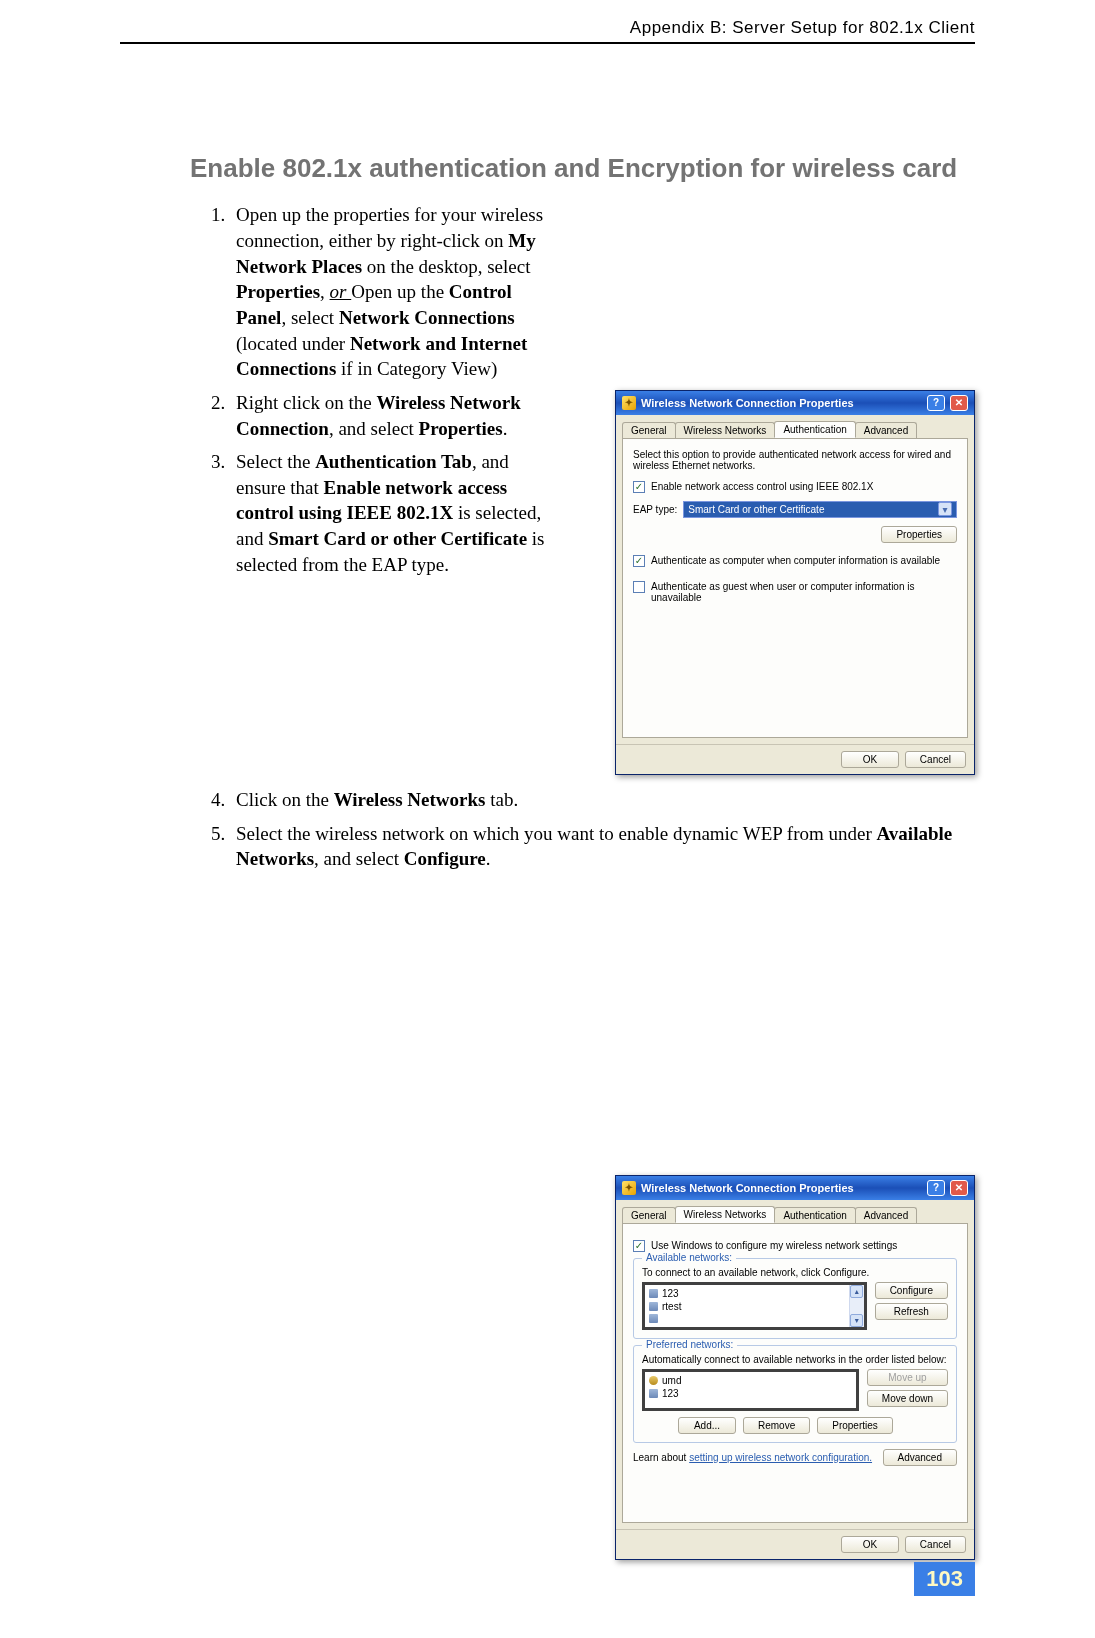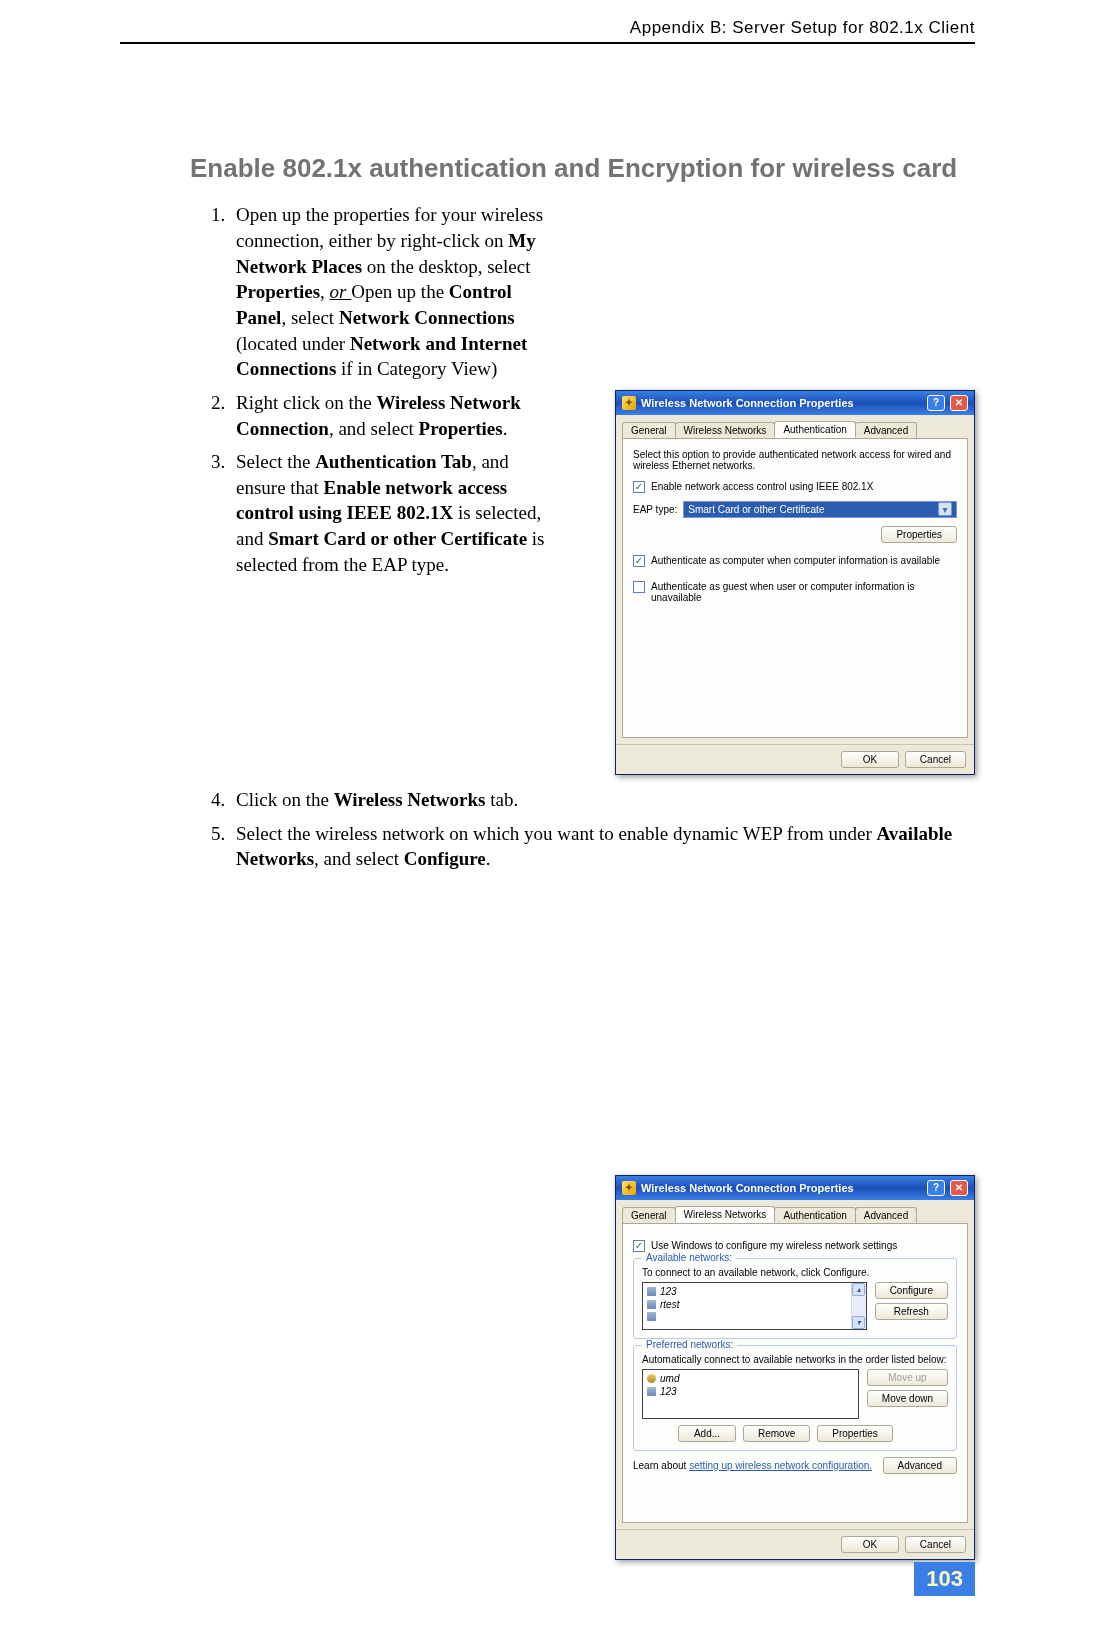--- a/index.html
+++ b/index.html
@@ -167,26 +167,25 @@
     margin: 6px 0;
     padding: 8px 8px 8px 8px;
     position: relative;
   }
   .xp-group .legend {
     position: absolute; top: -7px; left: 8px;
     background: #fdfdfb; padding: 0 4px;
     color: #2a5db0; font-size: 10px; text-align: center;
   }
   .xp-list {
-    border: 1px solid #404040;
+    border: 3px solid #404040;
     background: #fff;
     height: 48px;
     overflow: hidden;
     display:flex;
-    font-style:italic;
   }
   .xp-list .items {flex:1; padding:2px 4px;}
   .xp-list .scrollbar {
     width:15px;background:#e8eef9;
     display:flex;flex-direction:column;justify-content:space-between;align-items:center;
     border-left:1px solid #cfd9ee;
   }
   .xp-list .sbtn{width:13px;height:13px;background:#d6e3f7;border:1px solid #8faadc;border-radius:2px;display:flex;align-items:center;justify-content:center;font-size:8px;color:#3b5c9b;}
   .xp-list-item { display:flex; gap:4px; align-items:center; font-size:10px;padding:1px 0; }
   .xp-list-item .mini{width:9px;height:9px;display:inline-block;}
@@ -350,21 +349,21 @@
                 <div class="xp-btn">Configure</div>
                 <div class="xp-btn">Refresh</div>
               </div>
             </div>
           </div>
 
           <div class="xp-group">
             <div class="legend">Preferred networks:</div>
             <div class="xp-label">Automatically connect to available networks in the order listed below:</div>
             <div class="list-row" style="margin-top:4px;">
-              <div class="xp-list" style="flex:1;height:50px;">
+              <div class="xp-list" style="flex:1;height:42px;">
                 <div class="items">
                   <div class="xp-list-item">
                       <span class="mini key"></span>
                       <span>umd</span>
                     </div>
                   <div class="xp-list-item">
                       <span class="mini tower"></span>
                       <span>123</span>
                     </div>
                 </div>

